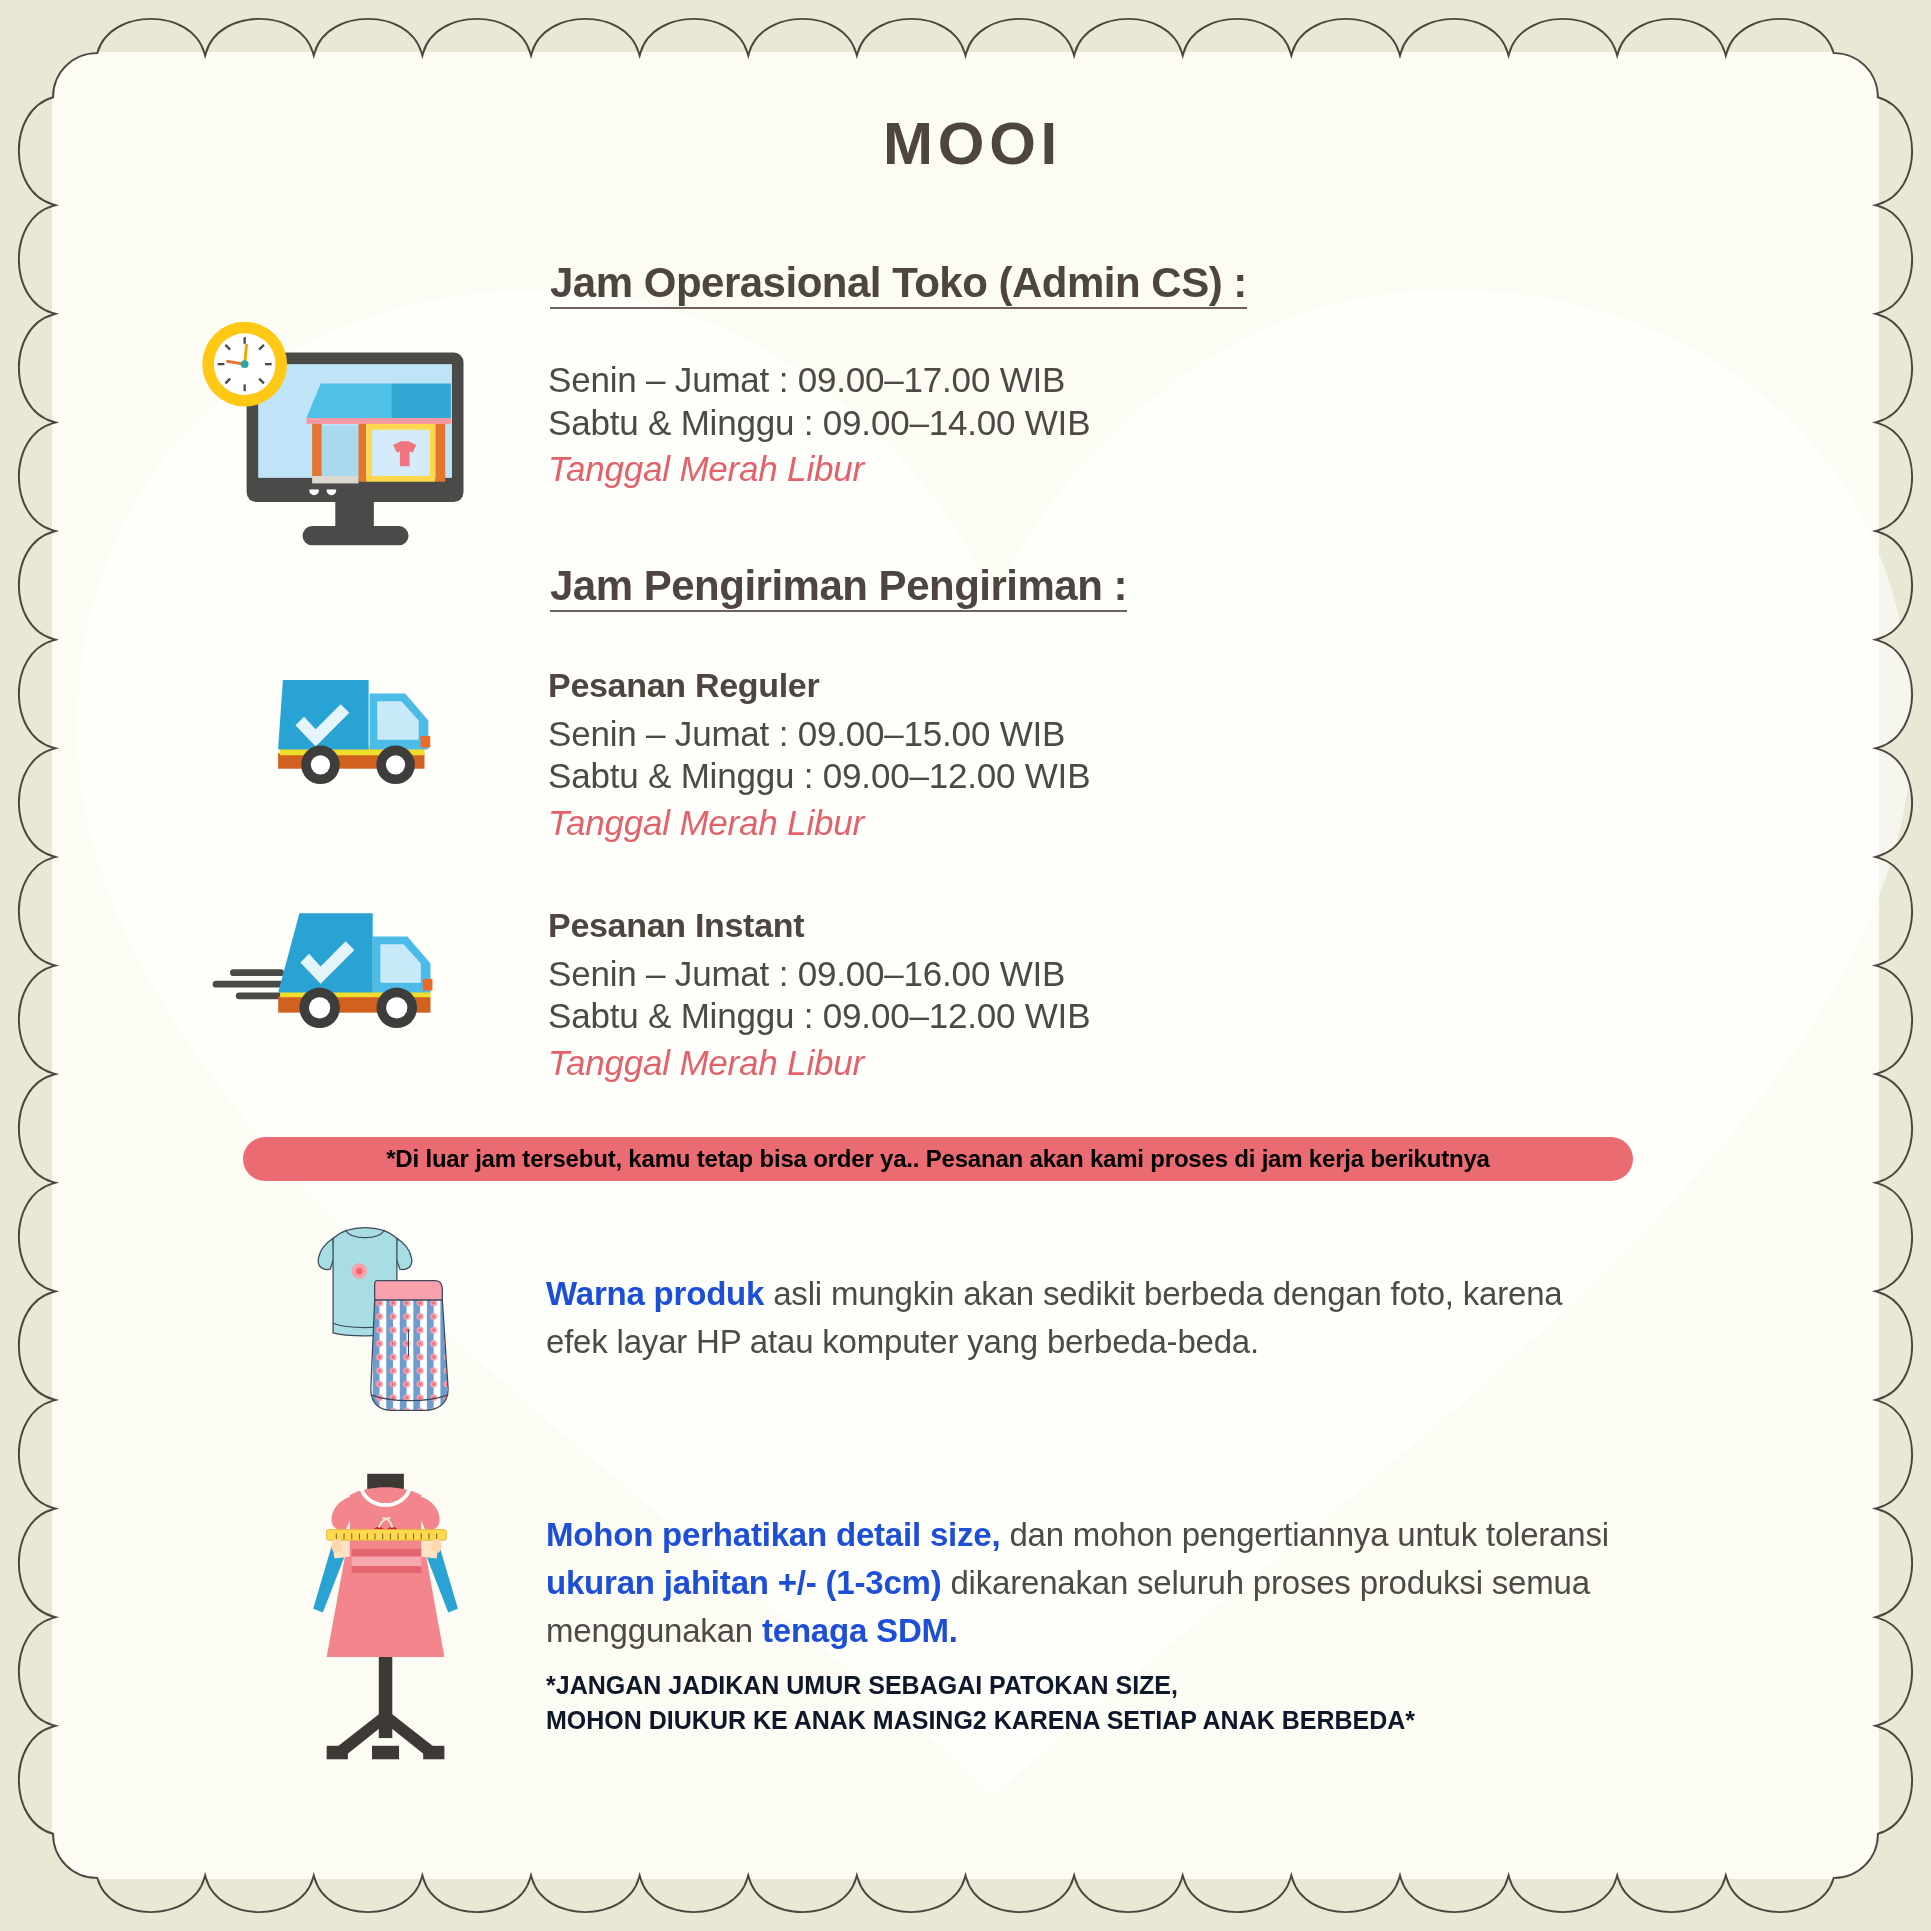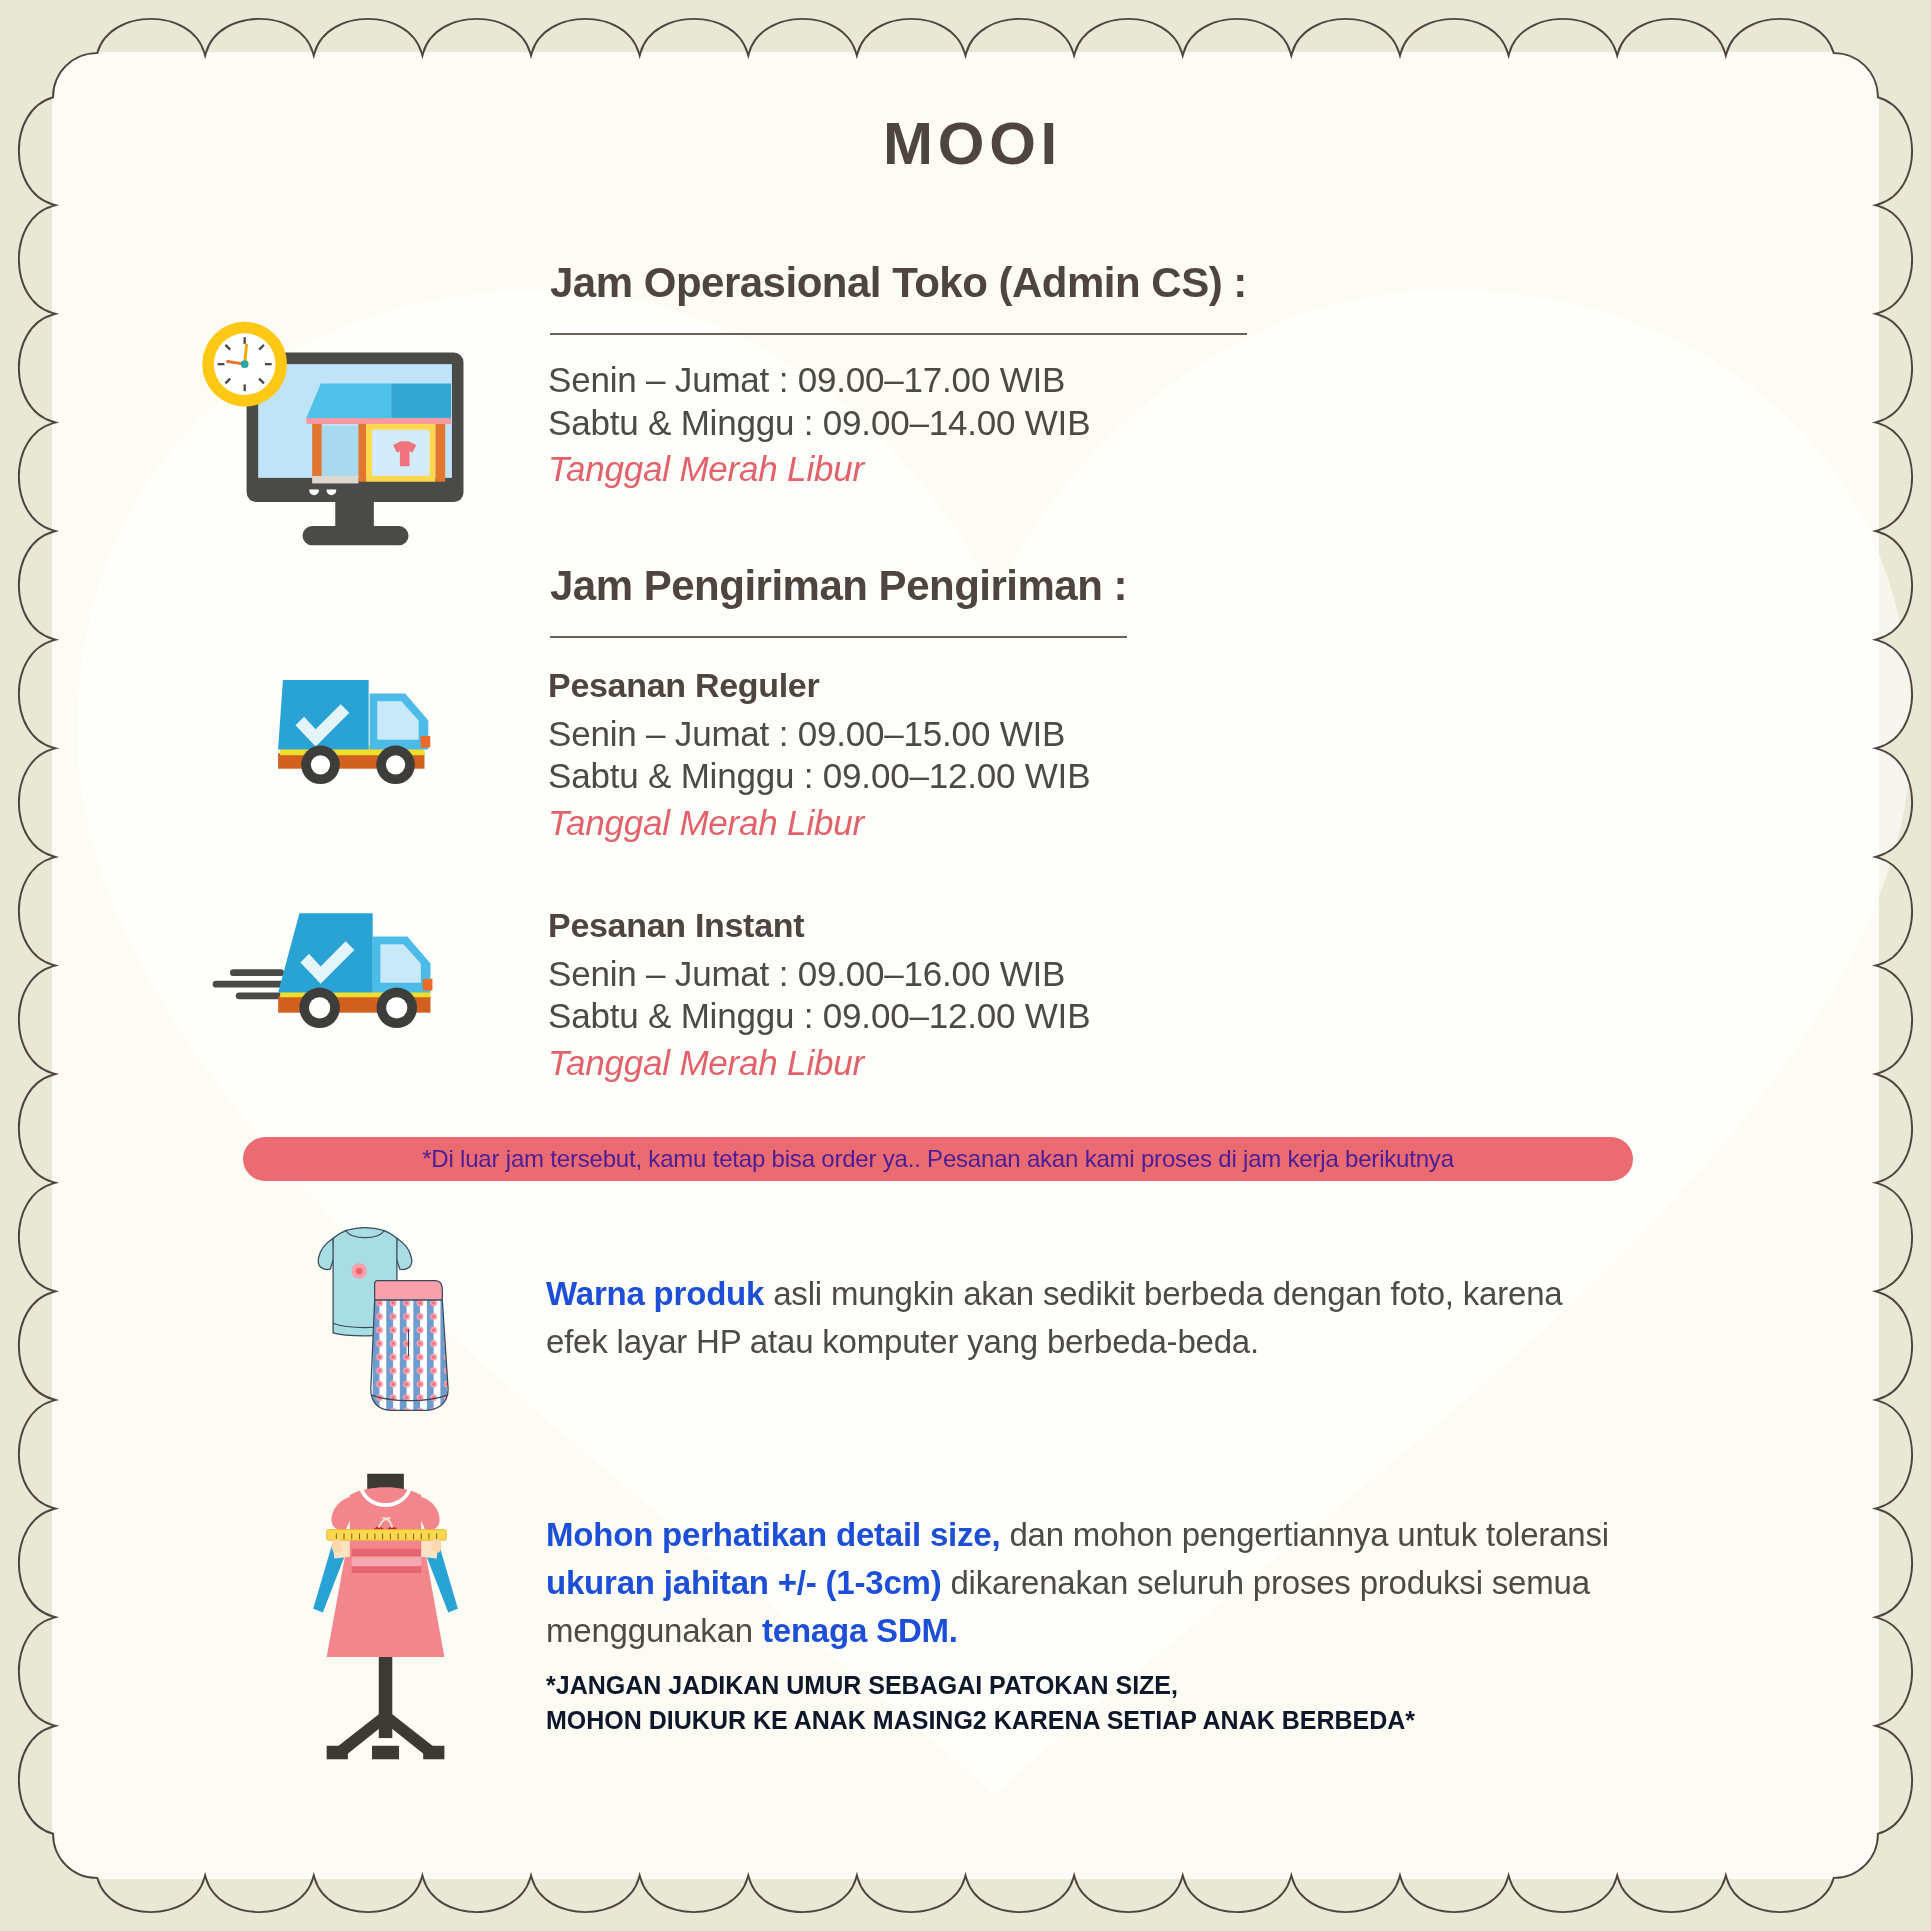--- a/index.html
+++ b/index.html
@@ -42,21 +42,21 @@
   }
 
   
   .heading{
     position:absolute;
     font-weight:bold;
     font-size:42px;
     color:#4f4540;
     letter-spacing:-0.5px;
     white-space:nowrap;
-    padding-bottom:26px;
+    padding-bottom:0;
     border-bottom:2.9px solid #6d6159;
   }
   #h-toko{left:550px;top:259px;}
   #h-kirim{left:550px;top:562px;}
 
   
   .sched{position:absolute;left:548px;}
   .sched .sub{
     font-weight:bold;font-size:34px;color:#4f4540;
     margin-bottom:7.7px;letter-spacing:-0.3px;
@@ -75,21 +75,21 @@
   #s-ins{top:906px;}
 
   
   .banner{
     position:absolute;
     left:243px;top:1137px;
     width:1390px;height:44px;
     background:#ea6b72;
     border-radius:22px;
     display:flex;align-items:center;justify-content:center;
-    color:#4c1d95;font-weight:normal;font-size:24px;
+    color:#000000;font-weight:bold;font-size:24px;
     letter-spacing:-0.2px;
   }
 
   
   .note{position:absolute;left:546px;font-size:33px;color:#4d4a45;line-height:1.45;letter-spacing:-0.2px;}
   .note b{color:#1d4ed8;font-weight:bold;}
   #n-warna{top:1270px;width:1052px;}
   #n-size{top:1511px;width:1081px;}
   .redcaps{
     color:#0f172a;font-weight:bold;font-size:25px;

